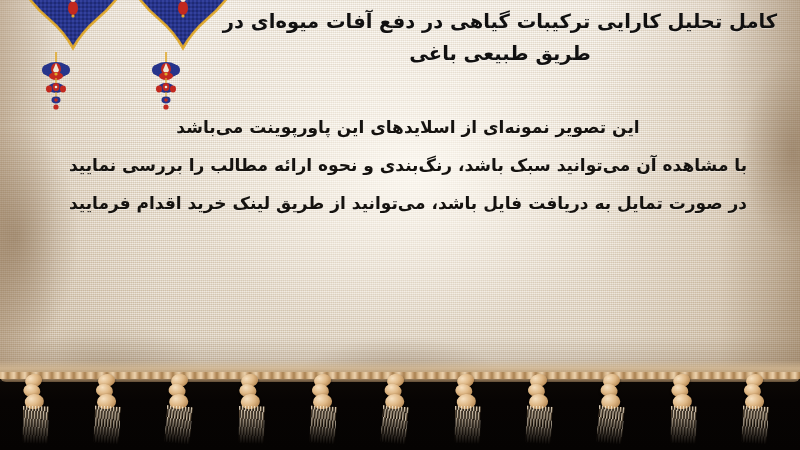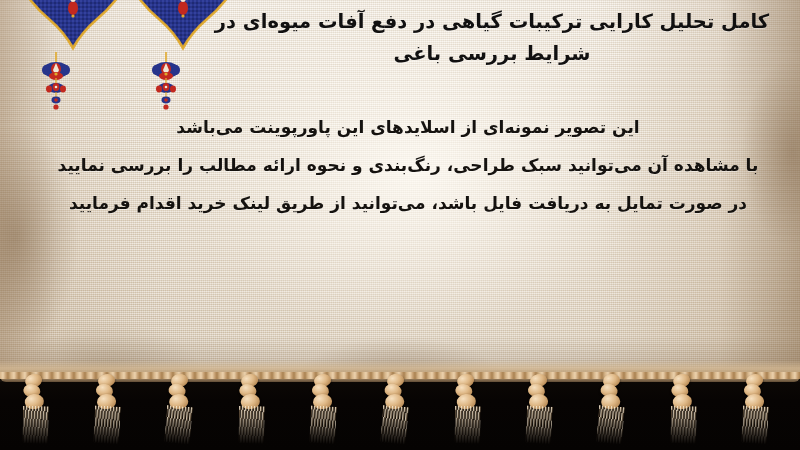--- a/index.html
+++ b/index.html
@@ -113,21 +113,21 @@
 
   
   .medallion {
     position: absolute;
     top: -46px;
   }
 
   
   .title-block {
     position: absolute;
-    right: 28px;
+    right: 20px;
     top: 6px;
     width: 560px;
     text-align: center;
     direction: rtl;
   }
   .title-line {
     font-family: "DejaVu Sans", sans-serif;
     font-size: 19.5px;
     font-weight: 700;
     color: #111010;
@@ -335,26 +335,26 @@
     <g>
       <ellipse cx="20" cy="48" rx="4.5" ry="3.4" fill="#27348b"></ellipse>
       <circle cx="20" cy="48" r="1.8" fill="#c2281f"></circle>
     </g>
     <circle cx="20" cy="55" r="2.6" fill="#c2281f"></circle>
   </svg></div>
     </div>
 
   <div class="title-block">
     <div class="title-line">کامل تحلیل کارایی ترکیبات گیاهی در دفع آفات میوه‌ای در</div>
-    <div class="title-line">شرایط بررسی باغی</div>
+    <div class="title-line">طریق طبیعی باغی</div>
   </div>
 
   <div class="body-block">
     <div class="body-line">این تصویر نمونه‌ای از اسلایدهای این پاورپوینت می‌باشد</div>
-    <div class="body-line">با مشاهده آن می‌توانید سبک طراحی، رنگ‌بندی و نحوه ارائه مطالب را بررسی نمایید</div>
+    <div class="body-line">با مشاهده آن می‌توانید سبک باشد، رنگ‌بندی و نحوه ارائه مطالب را بررسی نمایید</div>
     <div class="body-line">در صورت تمایل به دریافت فایل باشد، می‌توانید از طریق لینک خرید اقدام فرمایید</div>
   </div>
 
   <div class="fringe-band"></div>
   <div class="fringe-edge"></div>
   <div class="fringe-rope"></div>
   <div id="tassel-host">
       <div class="tassel" style="left: 18px; transform: rotate(-2deg);">
         <div class="knot-a"></div>
         <div class="knot-b"></div>

